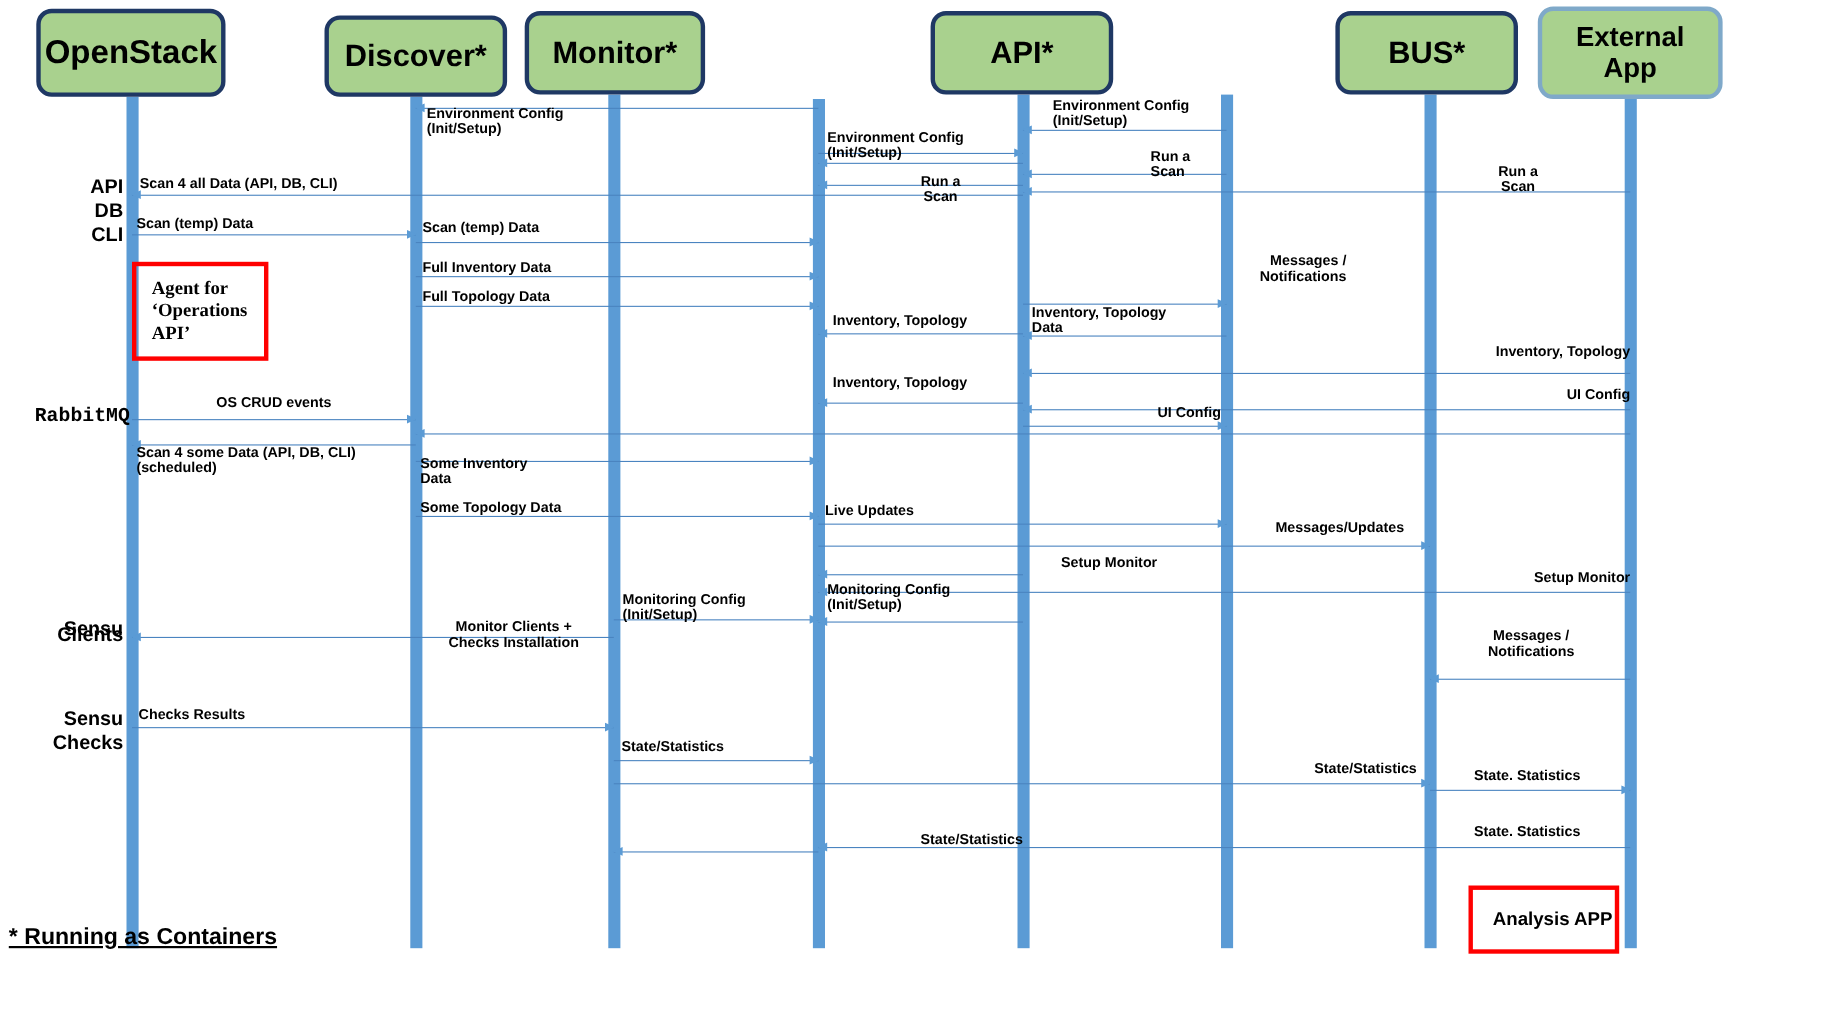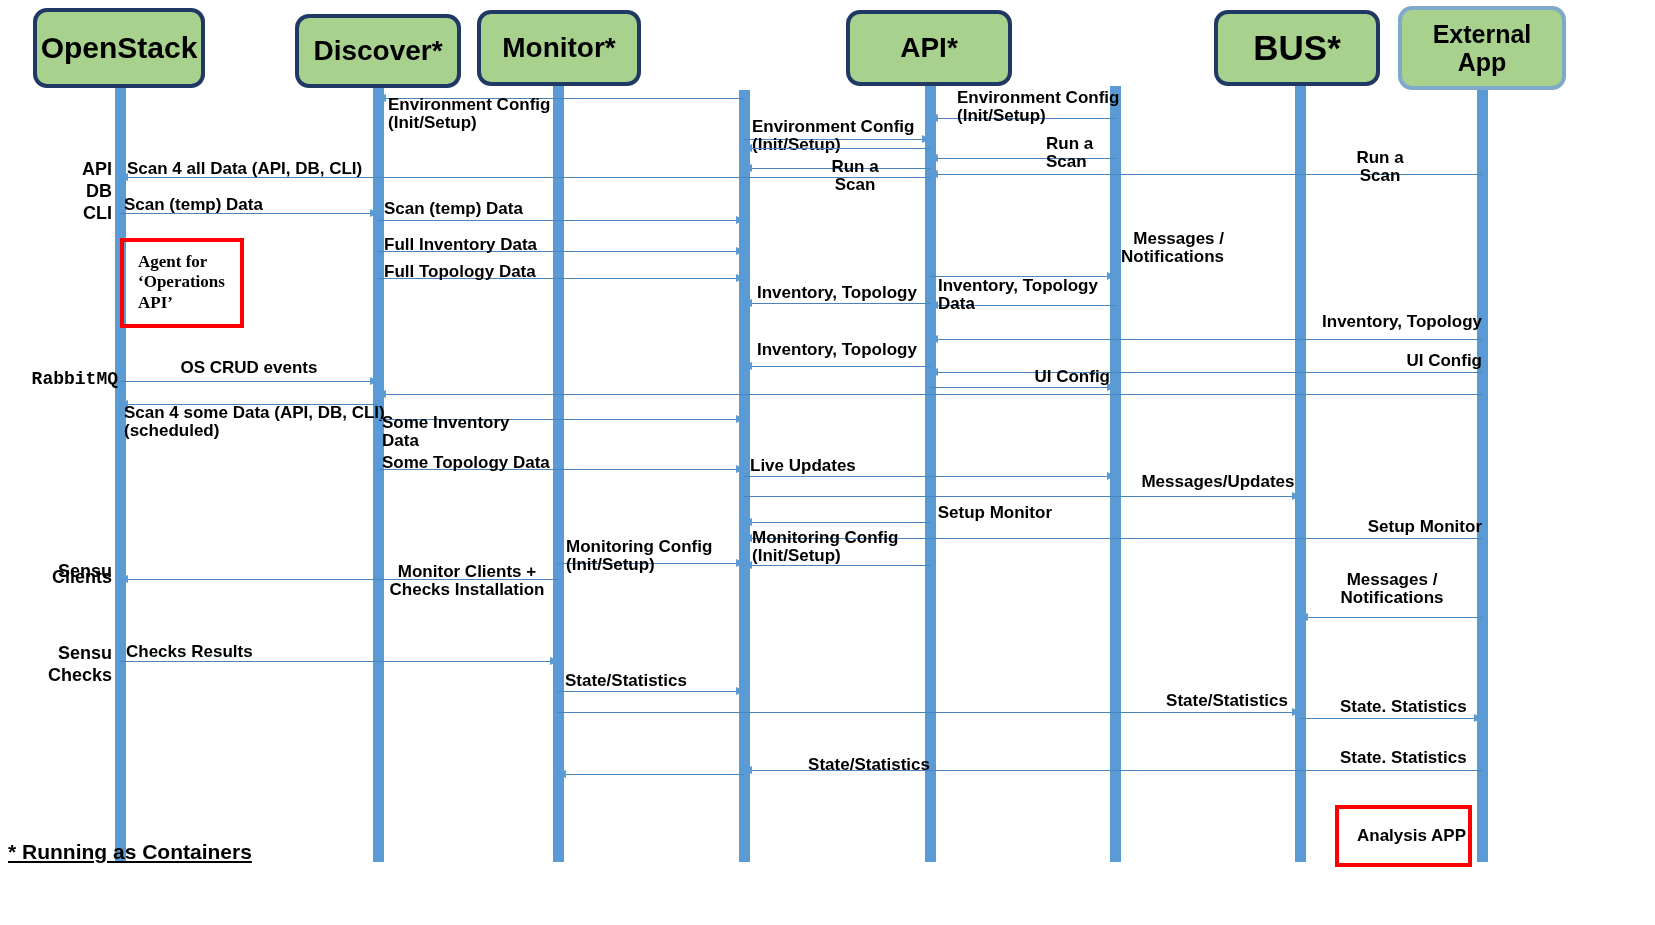--- a/index.html
+++ b/index.html
@@ -46,21 +46,21 @@
   .msg.right .head{right:-1px;border-left:9px solid #5B9BD5;}
   .msg.left  .head{left:-1px; border-right:9px solid #5B9BD5;}
 
   
   .lbl{
     position:absolute;
     font-weight:bold;
     color:#000;
     white-space:pre;
     line-height:1.06;
-    font-size:17px;
+    font-size:13px;
   }
   .lbl.c{transform:translateX(-50%);text-align:center;}
   .lbl.r{transform:translateX(-100%);text-align:right;}
 
   
   .side{
     position:absolute;
     font-weight:bold;font-size:18px;color:#000;
     text-align:right;white-space:pre;line-height:1.12;
     transform:translateX(-100%);
@@ -290,21 +290,21 @@
     </div>
     <div class="actor" style="left: 295px; top: 14px; width: 166px; height: 74px; font-size: 28px;">
       <span>Discover*</span>
     </div>
     <div class="actor" style="left: 477px; top: 10px; width: 164px; height: 76px; font-size: 28px;">
       <span>Monitor*</span>
     </div>
     <div class="actor" style="left: 846px; top: 10px; width: 166px; height: 76px; font-size: 28px;">
       <span>API*</span>
     </div>
-    <div class="actor" style="left: 1214px; top: 10px; width: 166px; height: 76px; font-size: 35px;">
+    <div class="actor" style="left: 1214px; top: 10px; width: 166px; height: 76px; font-size: 28px;">
       <span>BUS*</span>
     </div>
     <div class="actor soft" style="left: 1398px; top: 6px; width: 168px; height: 84px; font-size: 25px;">
       <span>External<br>App</span>
     </div>
     <div class="side" style="left: 112px; top: 159px;">API</div>
     <div class="side" style="left: 112px; top: 181px;">DB</div>
     <div class="side" style="left: 112px; top: 203px;">CLI</div>
     <div class="side" style="left: 118px; top: 369px; font-family: Liberation Mono, monospace;">RabbitMQ</div>
     <div class="side" style="left: 112px; top: 561px;">Sensu</div>

